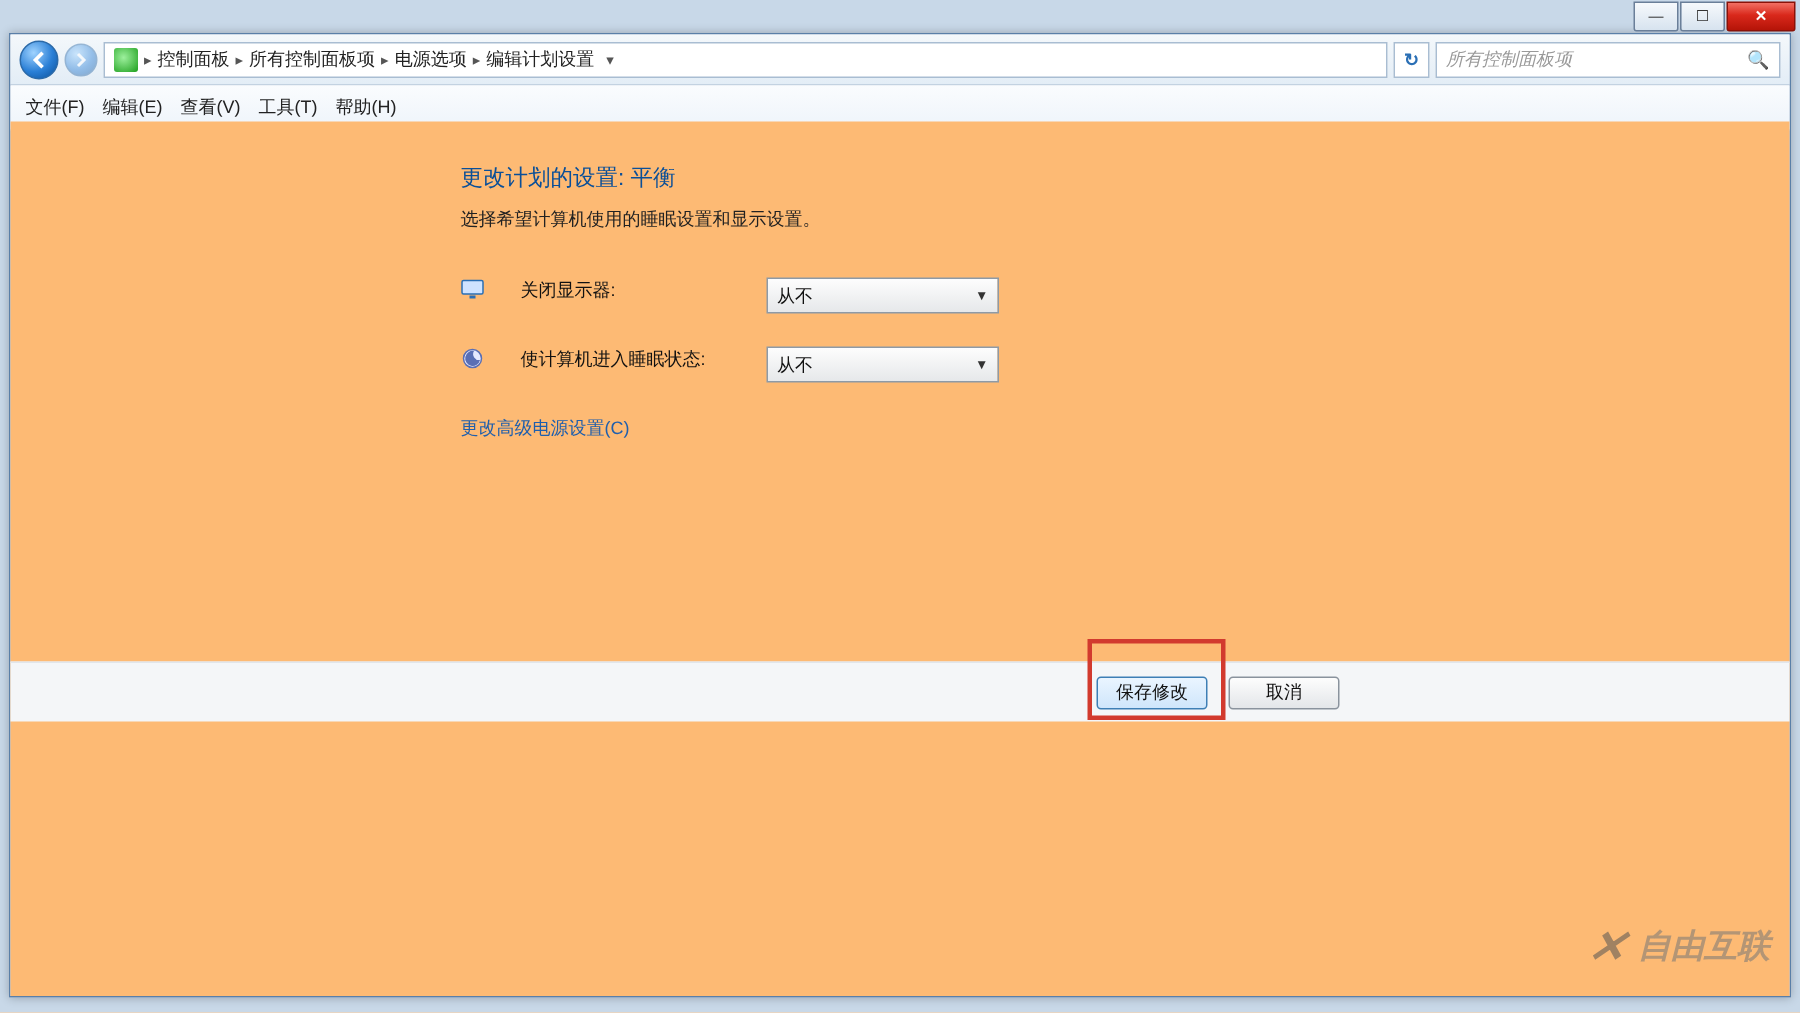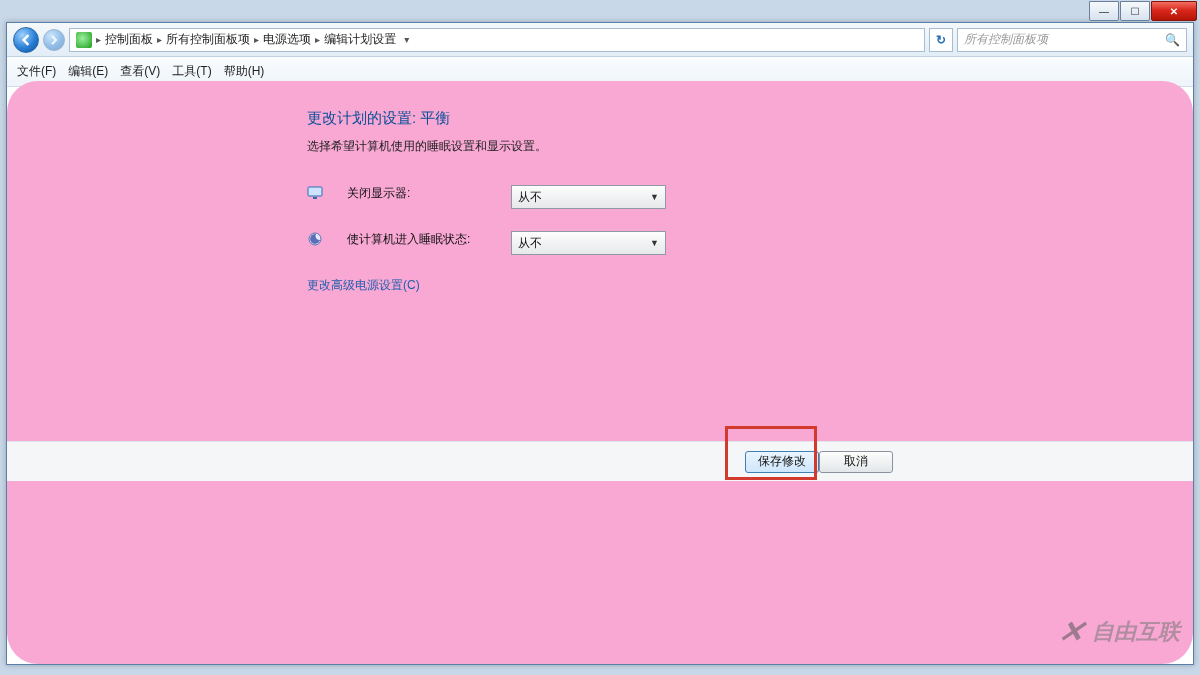--- a/index.html
+++ b/index.html
@@ -102,22 +102,21 @@
     height:30px;
     background: linear-gradient(#fafcfe, #eef4fa);
     border-bottom:1px solid #d2dde8;
     display:flex; align-items:center; padding:0 10px; gap:12px;
     color:#222;
   }
   .menubar span { cursor:default; }
   
   .content {
     position:absolute; top:58px; left:0; right:0; bottom:0;
-    background:#f9a8d4;
-    border-radius:31px;
+    background:#fdba74;
   }
   .content-inner {
     padding: 28px 0 0 300px;
     max-width: 880px;
   }
   .page-title {
     color:#0a4f98; font-size:15px;
   }
   .page-sub { margin-top:10px; color:#222; }
   .settings {
@@ -142,21 +141,21 @@
   .links a {
     display:block; color:#1f5fad; text-decoration:none; margin-bottom:14px;
   }
   
   .buttonbar {
     position:absolute; left:0; right:0; top:360px;
     height:40px;
     background:#f4f6f8;
     border-top:1px solid #e1e6eb;
     display:flex; align-items:center; justify-content:flex-end;
-    padding-right:300px; 
+    padding-right:300px; gap:14px;
   }
   .winbtn {
     min-width:74px; height:22px;
     background: linear-gradient(#fdfdfd,#e3e6e9);
     border:1px solid #8a939d;
     border-radius:3px;
     display:flex;align-items:center;justify-content:center;
     color:#111;
   }
   .winbtn.primary {

